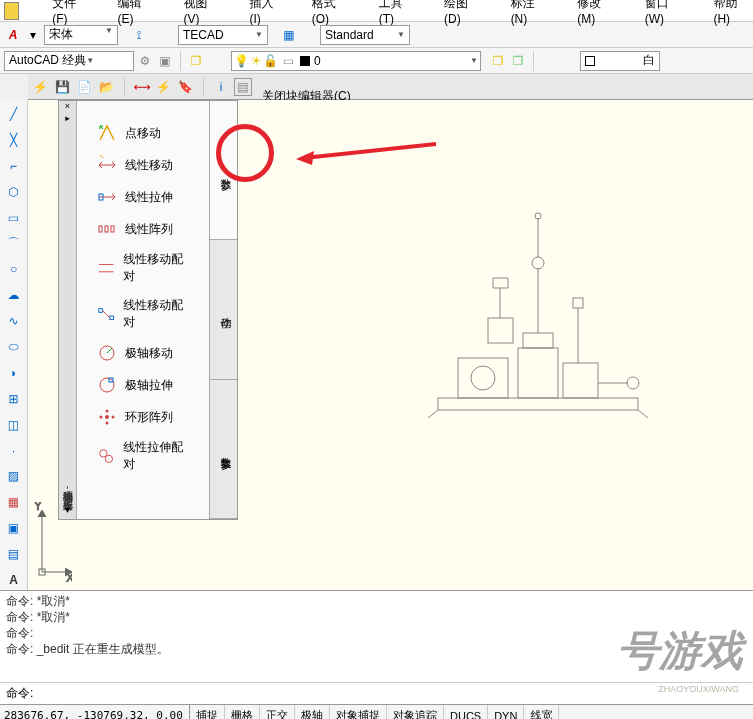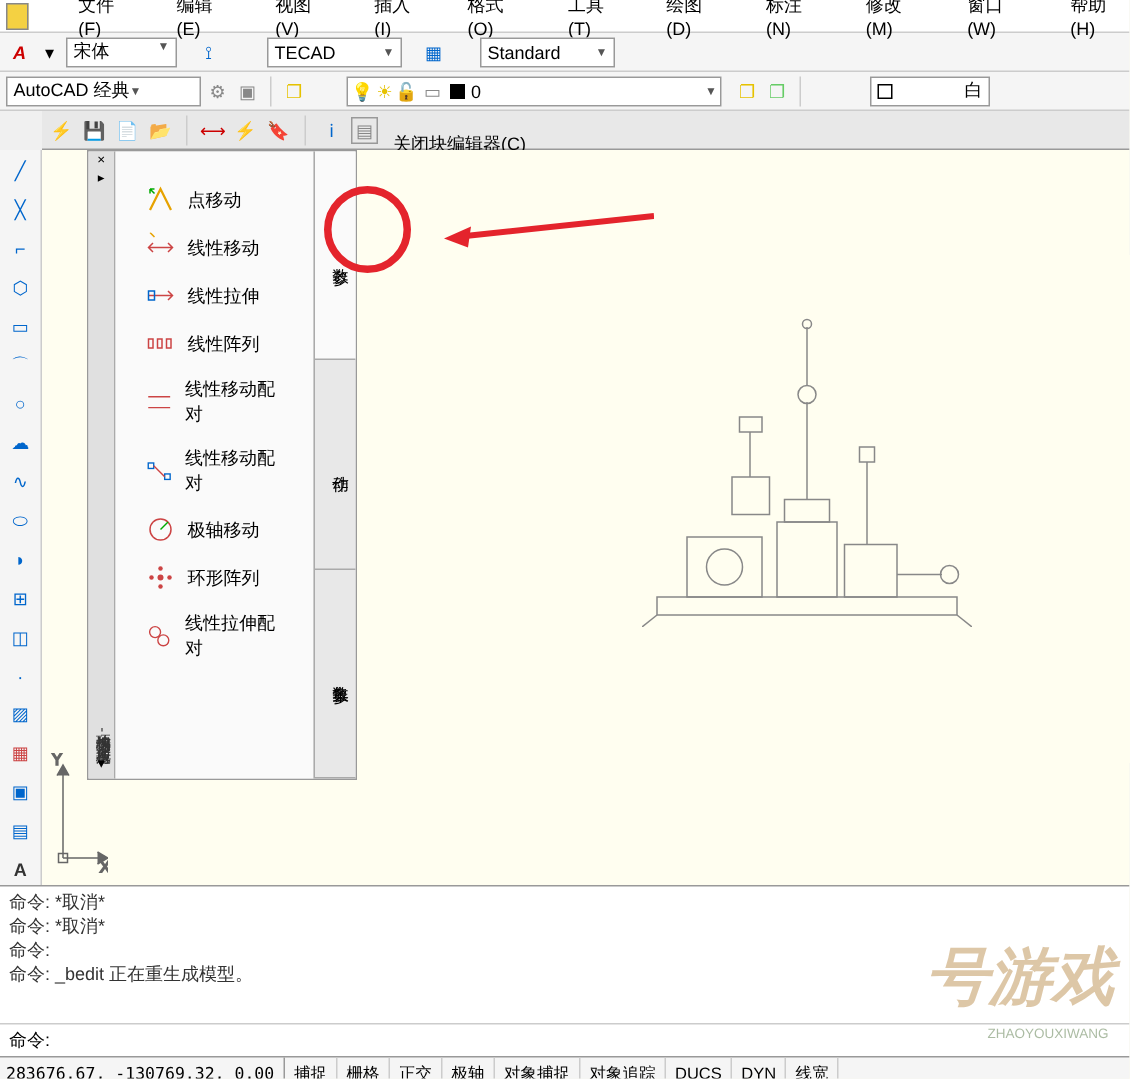--- a/index.html
+++ b/index.html
@@ -66,21 +66,21 @@
 .command-area { background: #fff; border-top: 1px solid #999; height: 92px; overflow: hidden; padding: 2px 6px; line-height: 16px; color: #333; font-family: SimSun, monospace; }
 .command-input-row { background: #fff; border-top: 1px solid #ccc; height: 22px; display: flex; align-items: center; padding: 0 6px; }
 .command-input-row input { border: none; outline: none; flex: 1; font-family: SimSun, monospace; }
 
 
 .status-bar { height: 22px; background: #f5f5f5; border-top: 1px solid #999; display: flex; align-items: center; }
 .status-coords { width: 190px; border-right: 1px solid #999; padding: 0 4px; height: 100%; display: flex; align-items: center; font-family: monospace; font-size: 11px; }
 .status-btn { padding: 0 6px; height: 100%; display: flex; align-items: center; border-right: 1px solid #ccc; cursor: default; font-size: 11px; }
 
 
-.watermark { position: absolute; right: 10px; bottom: 40px; opacity: 0.35; font-size: 42px; color: #a16207; font-weight: bold; pointer-events: none; font-style: italic; }
+.watermark { position: absolute; right: 10px; bottom: 40px; opacity: 0.35; font-size: 42px; color: #000000; font-weight: bold; pointer-events: none; font-style: italic; }
 .watermark-small { position: absolute; right: 14px; bottom: 25px; opacity: 0.5; font-size: 9px; color: #5a7a4a; pointer-events: none; }
 
 svg { display: block; }
 </style>
 </head>
 <body>
 
 <div class="menubar">
   <div class="app-icon"></div>
   <div class="menu-item">文件(F)</div>
@@ -246,20 +246,29 @@
             <span>线性移动配对</span>
           </div>
         <div class="palette-item">
             <span class="picon">
               <svg viewBox="0 0 20 20">
                 <circle cx="10" cy="10" r="7" stroke="#c44" fill="none"></circle>
                 <path d="M10 10 L15 5" stroke="#0a0"></path>
               </svg>
             </span>
             <span>极轴移动</span>
+          </div>
+        <div class="palette-item">
+            <span class="picon">
+              <svg viewBox="0 0 20 20">
+                <circle cx="10" cy="10" r="7" stroke="#c44" fill="none"></circle>
+                <rect x="12" y="3" width="4" height="4" stroke="#06c" fill="none"></rect>
+              </svg>
+            </span>
+            <span>极轴拉伸</span>
           </div>
         <div class="palette-item">
             <span class="picon">
               <svg viewBox="0 0 20 20">
                 <circle cx="10" cy="10" r="2" fill="#c44"></circle>
                 <circle cx="4" cy="10" r="1.5" fill="#c44"></circle>
                 <circle cx="16" cy="10" r="1.5" fill="#c44"></circle>
                 <circle cx="10" cy="4" r="1.5" fill="#c44"></circle>
                 <circle cx="10" cy="16" r="1.5" fill="#c44"></circle>
               </svg>

